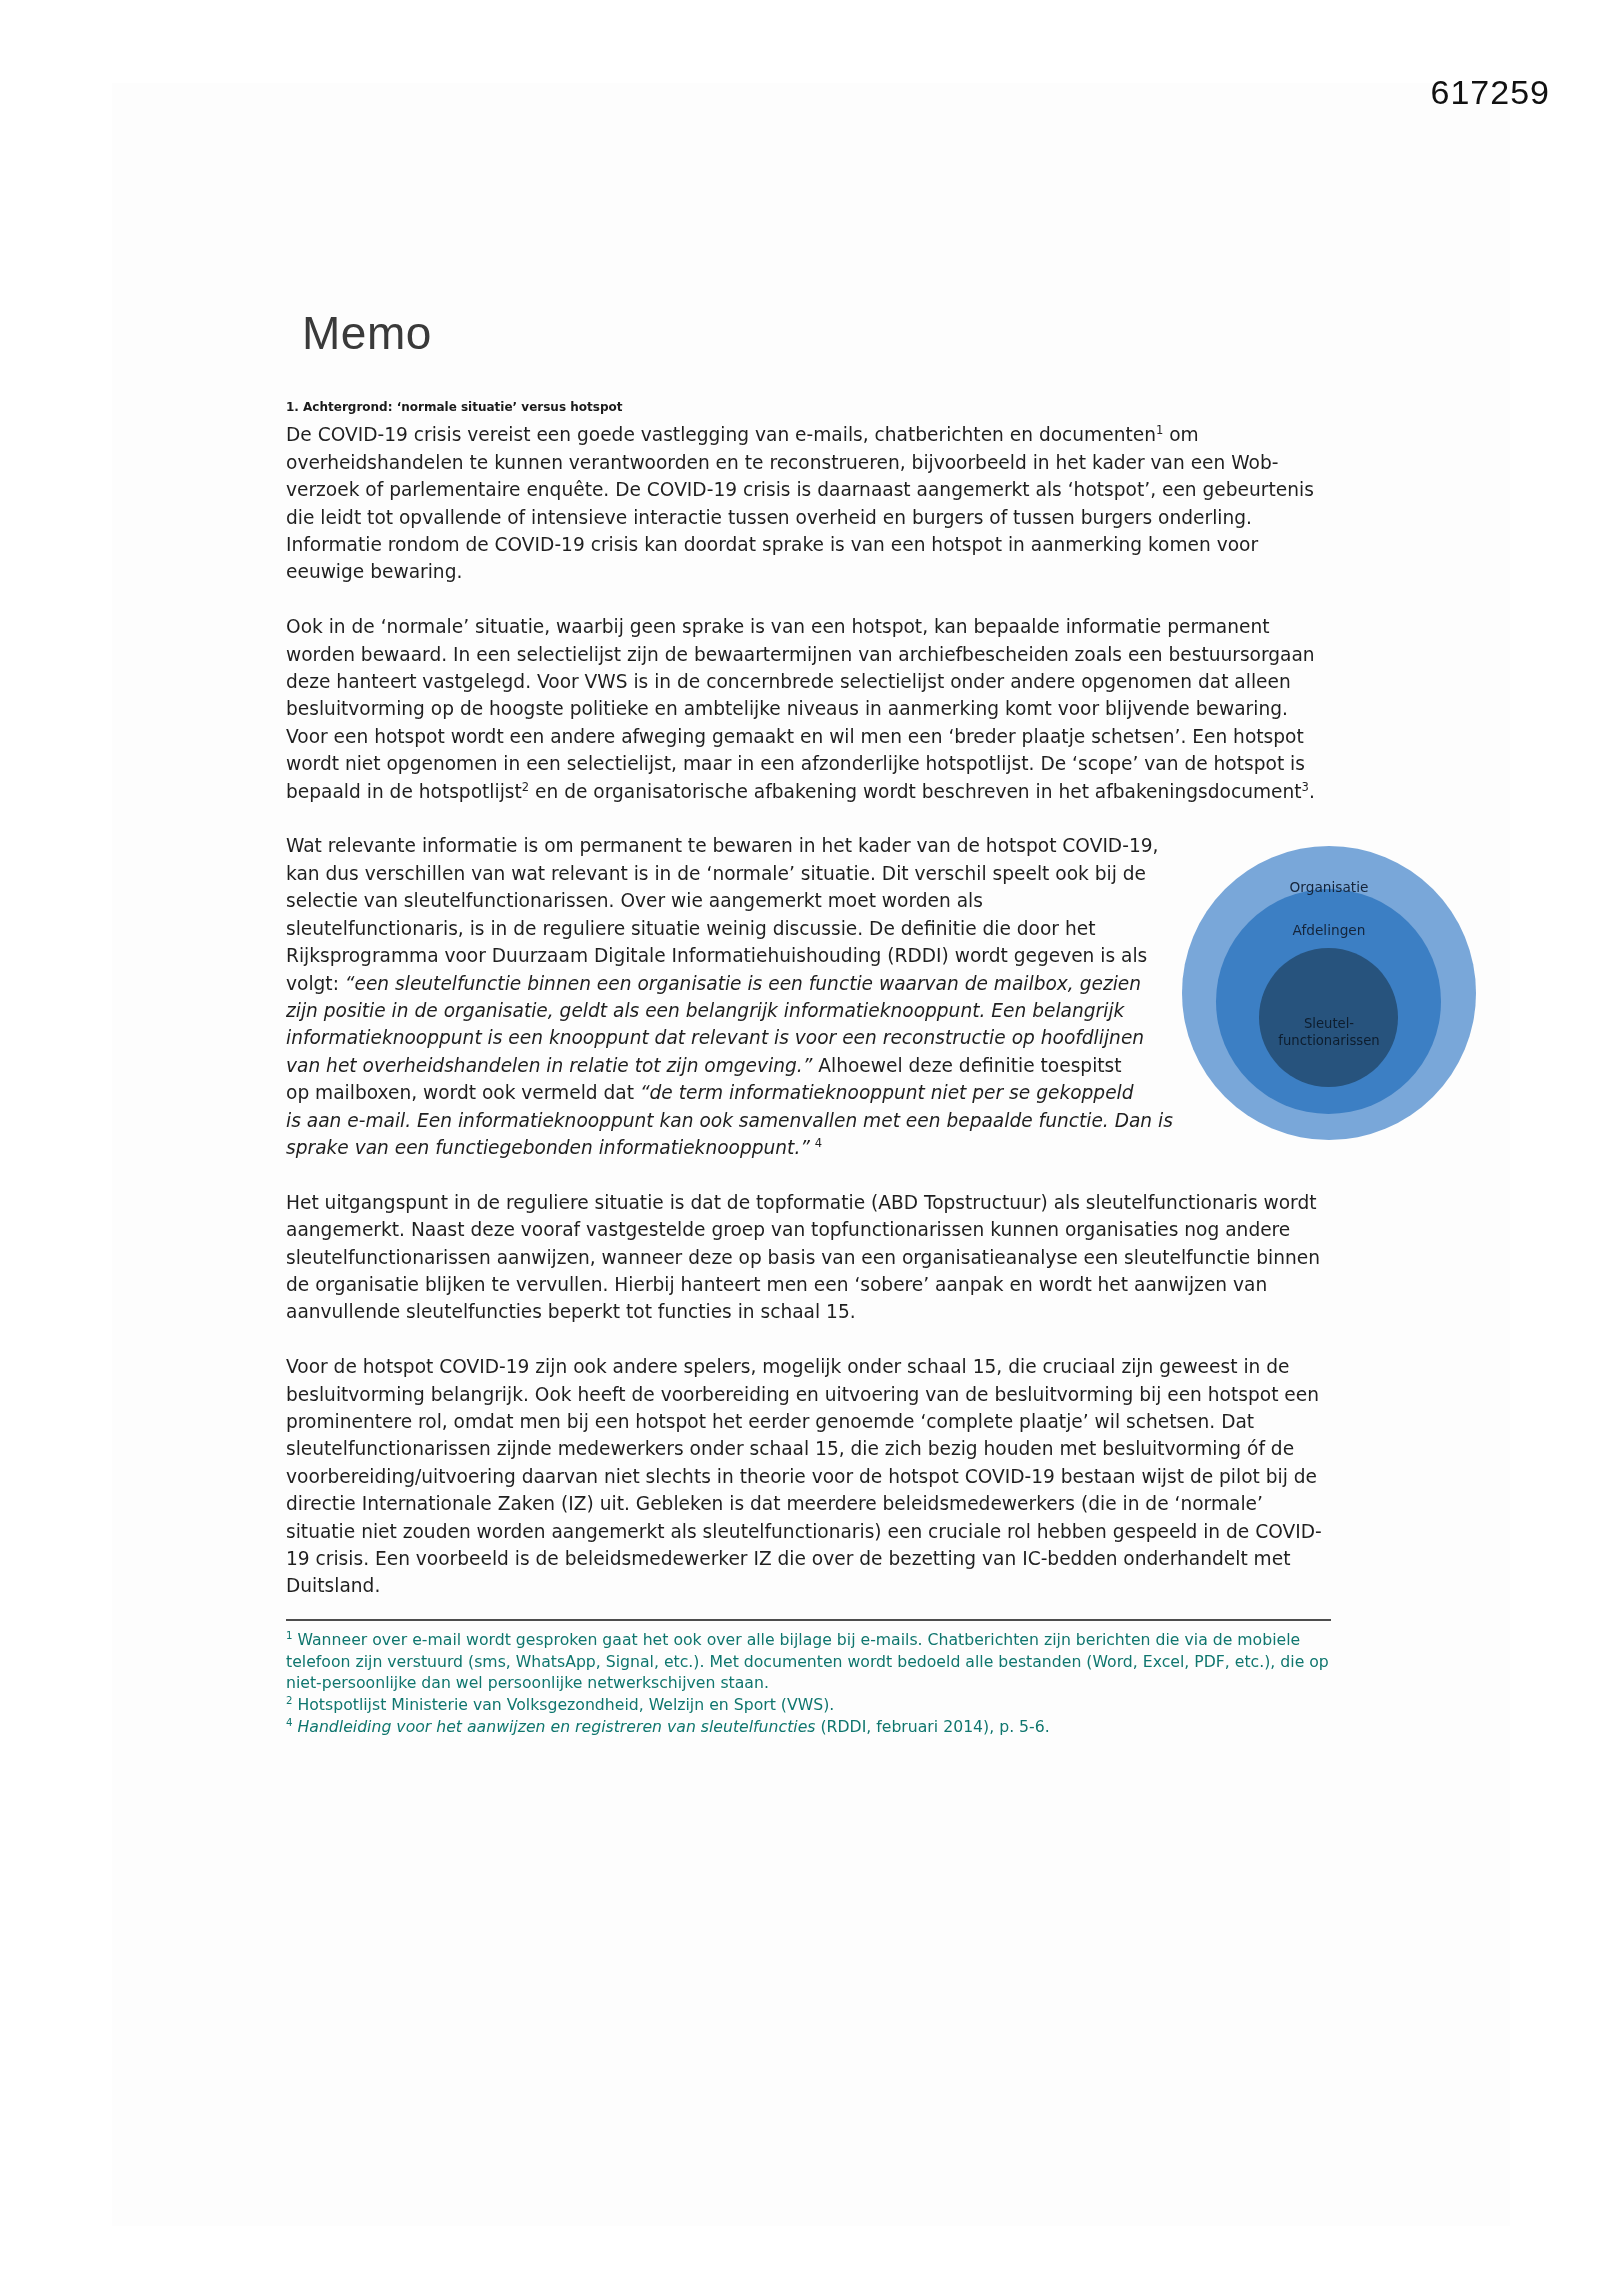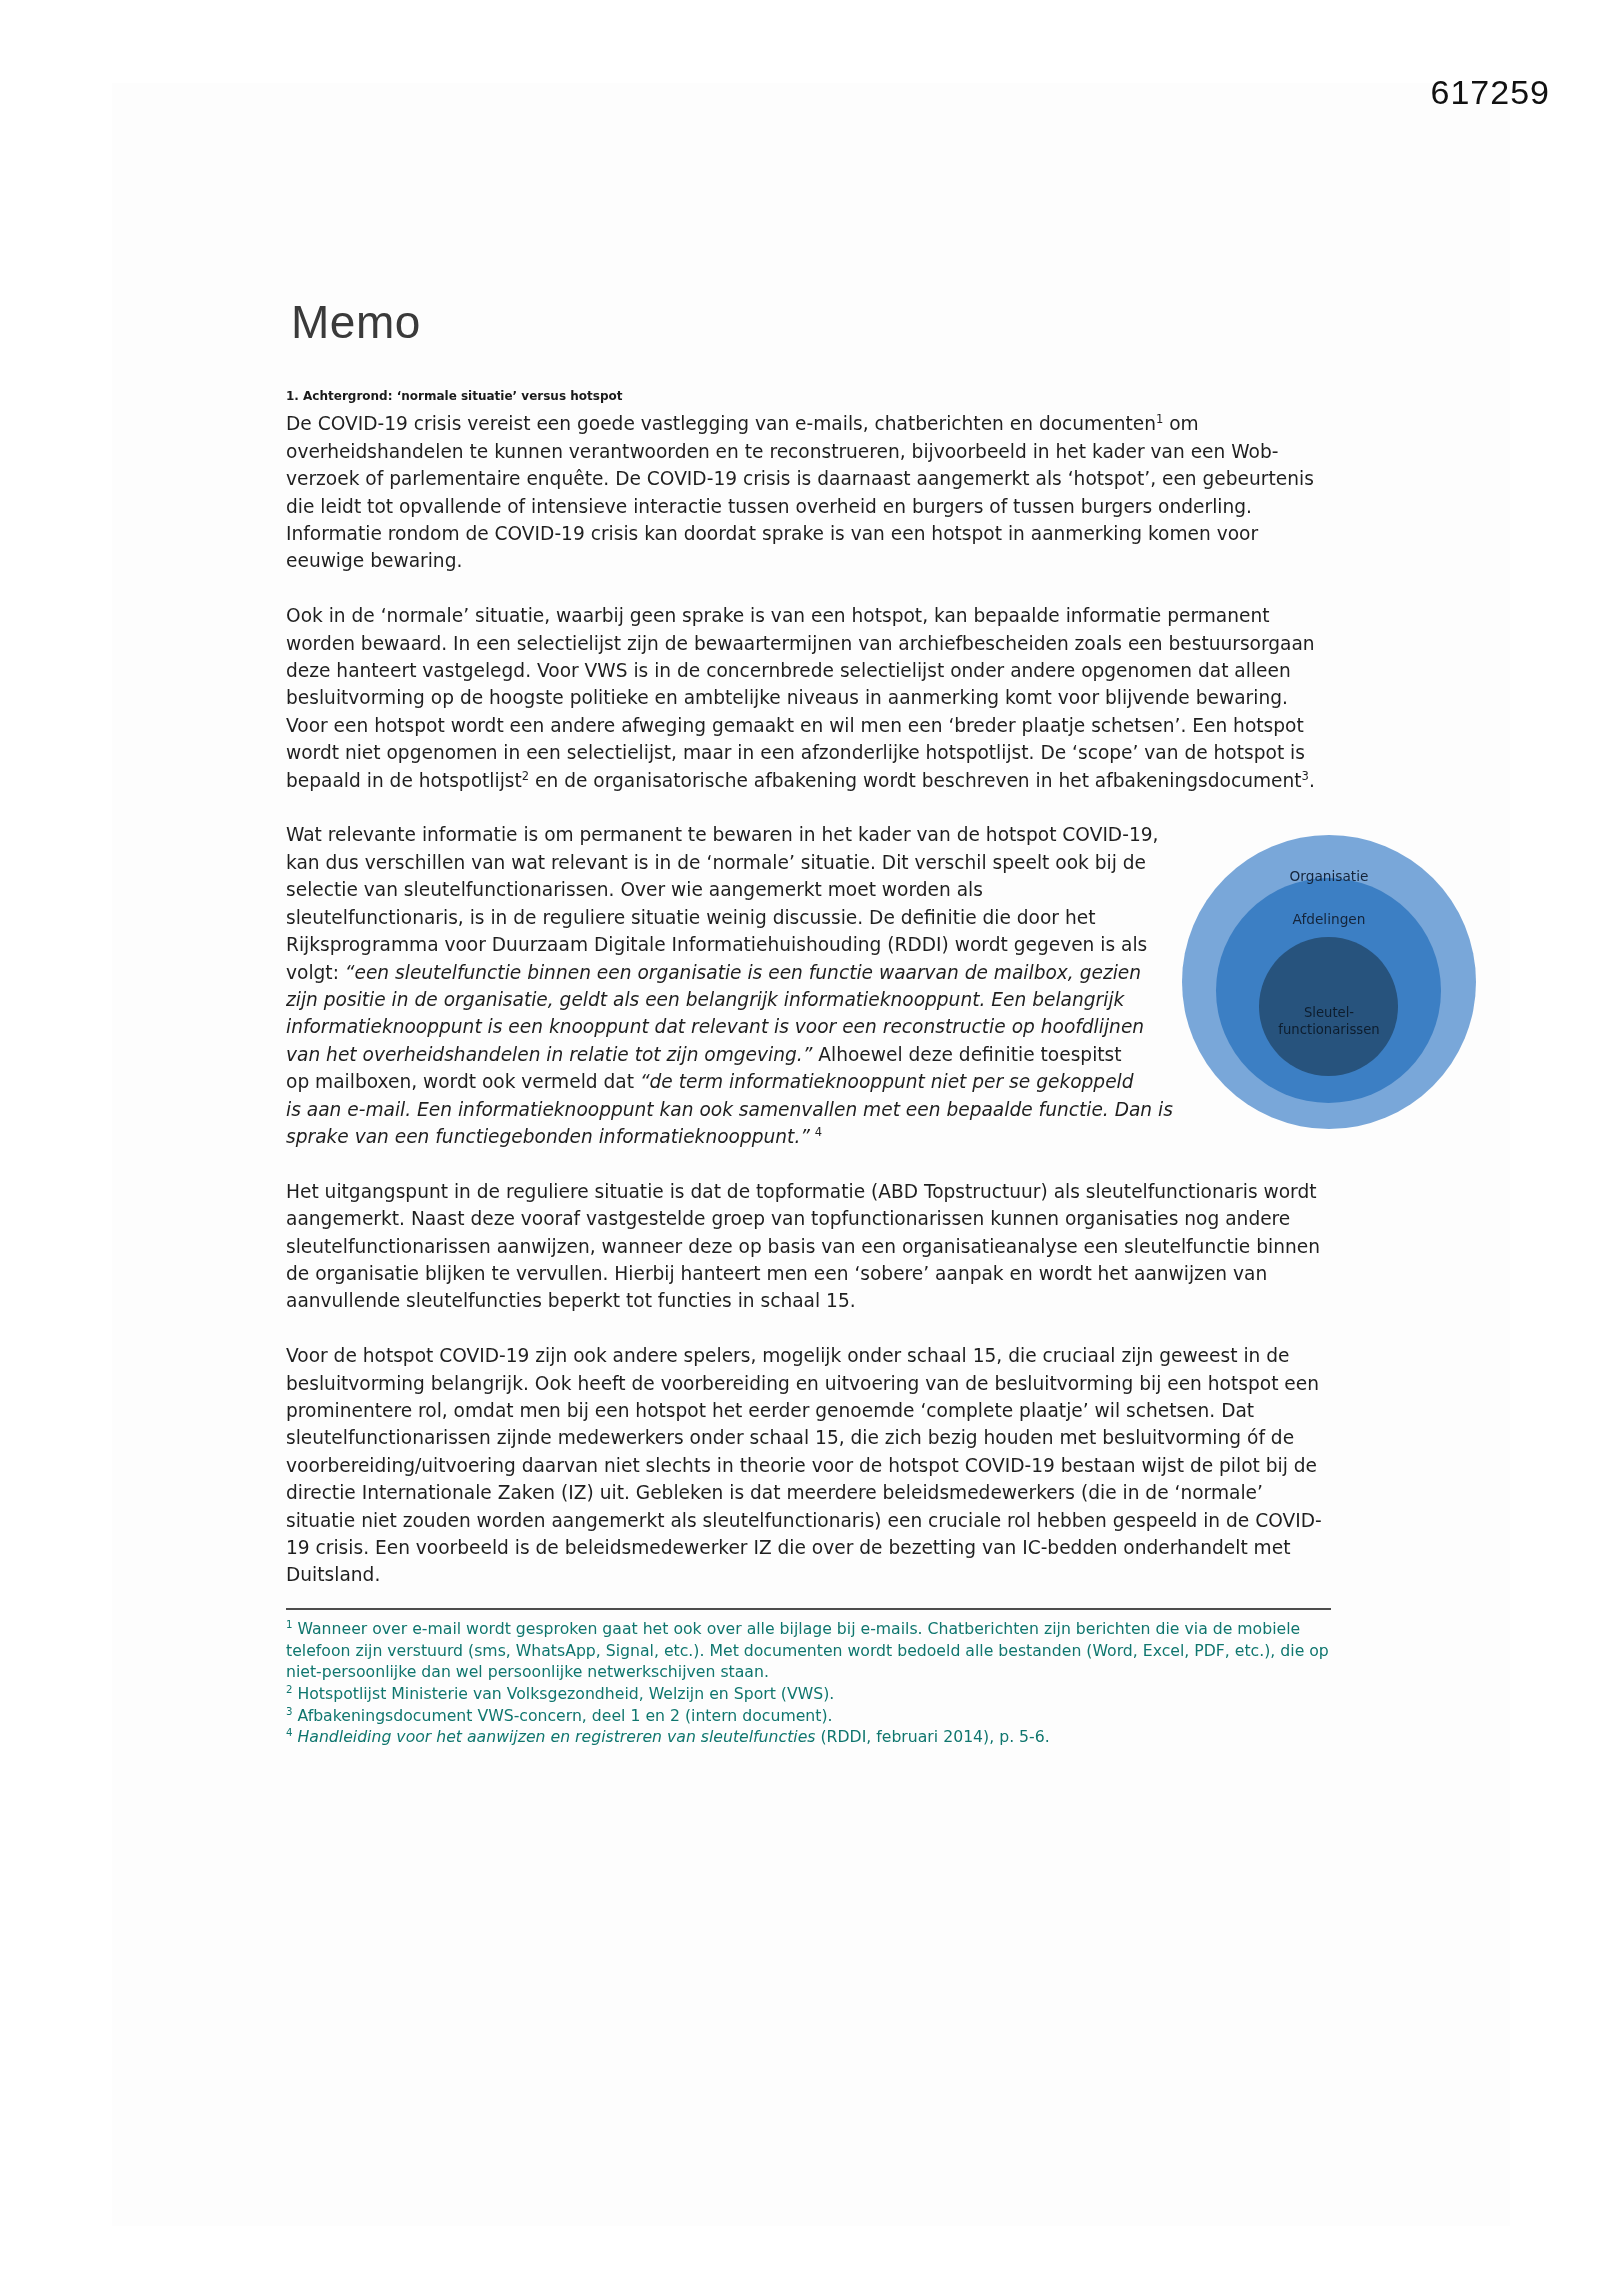--- a/index.html
+++ b/index.html
@@ -25,21 +25,21 @@
     font-size: 34px;
     letter-spacing: 1px;
     color: #111111;
   }
   .content {
     position: absolute;
     left: 286px; top: 292px;
     width: 1045px;
   }
   .memo-title {
-    margin: 5px;
+    margin: 16px;
     font-family: "Liberation Sans", sans-serif;
     font-weight: 400;
     font-size: 46px;
     line-height: 51px;
     color: #3a3a3a;
     letter-spacing: 0.5px;
   }
   .subtitle {
     margin-top: 9.8px;
     font-size: 18.6px;
@@ -138,18 +138,17 @@
 
   <p class="body"><span>Het uitgangspunt in de reguliere situatie is dat de topformatie (ABD Topstructuur) als sleutelfunctionaris wordt aangemerkt. Naast deze vooraf vastgestelde groep van topfunctionarissen kunnen organisaties nog andere sleutelfunctionarissen aanwijzen, wanneer deze op basis van een organisatieanalyse een sleutelfunctie binnen de organisatie blijken te vervullen. Hierbij hanteert men een ‘sobere’ aanpak en wordt het aanwijzen van aanvullende sleutelfuncties beperkt tot functies in schaal 15.</span></p>
 
   <p class="body"><span>Voor de hotspot COVID-19 zijn ook andere spelers, mogelijk onder schaal 15, die cruciaal zijn geweest in de besluitvorming belangrijk. Ook heeft de voorbereiding en uitvoering van de besluitvorming bij een hotspot een prominentere rol, omdat men bij een hotspot het eerder genoemde ‘complete plaatje’ wil schetsen. Dat sleutelfunctionarissen zijnde medewerkers onder schaal 15, die zich bezig houden met besluitvorming óf de voorbereiding/uitvoering daarvan niet slechts in theorie voor de hotspot COVID-19 bestaan wijst de pilot bij de directie Internationale Zaken (IZ) uit. Gebleken is dat meerdere beleidsmedewerkers (die in de ‘normale’ situatie niet zouden worden aangemerkt als sleutelfunctionaris) een cruciale rol hebben gespeeld in de COVID-19 crisis. Een voorbeeld is de beleidsmedewerker IZ die over de bezetting van IC-bedden onderhandelt met Duitsland.</span></p>
 
   <div class="footnote-sep"></div>
 
   <div class="footnotes">
     <p class="fn"><sup class="fnref">1</sup><span> Wanneer over e-mail wordt gesproken gaat het ook over alle bijlage bij e-mails. Chatberichten zijn berichten die via de mobiele telefoon zijn verstuurd (sms, WhatsApp, Signal, etc.). Met documenten wordt bedoeld alle bestanden (Word, Excel, PDF, etc.), die op niet-persoonlijke dan wel persoonlijke netwerkschijven staan.</span></p>
     <p class="fn"><sup class="fnref">2</sup><span> Hotspotlijst Ministerie van Volksgezondheid, Welzijn en Sport (VWS).</span></p>
-    <p class="fn"><sup class="fnref">3</sup><span> Afbakeningsdocument VWS-concern, deel 1 en 2 (intern document).</span></p>
     <p class="fn"><sup class="fnref">4</sup><span class="fn-italic"> Handleiding voor het aanwijzen en registreren van sleutelfuncties</span><span> (RDDI, februari 2014), p. 5-6.</span></p>
   </div>
 
 </div>
 
 
 </body></html>

